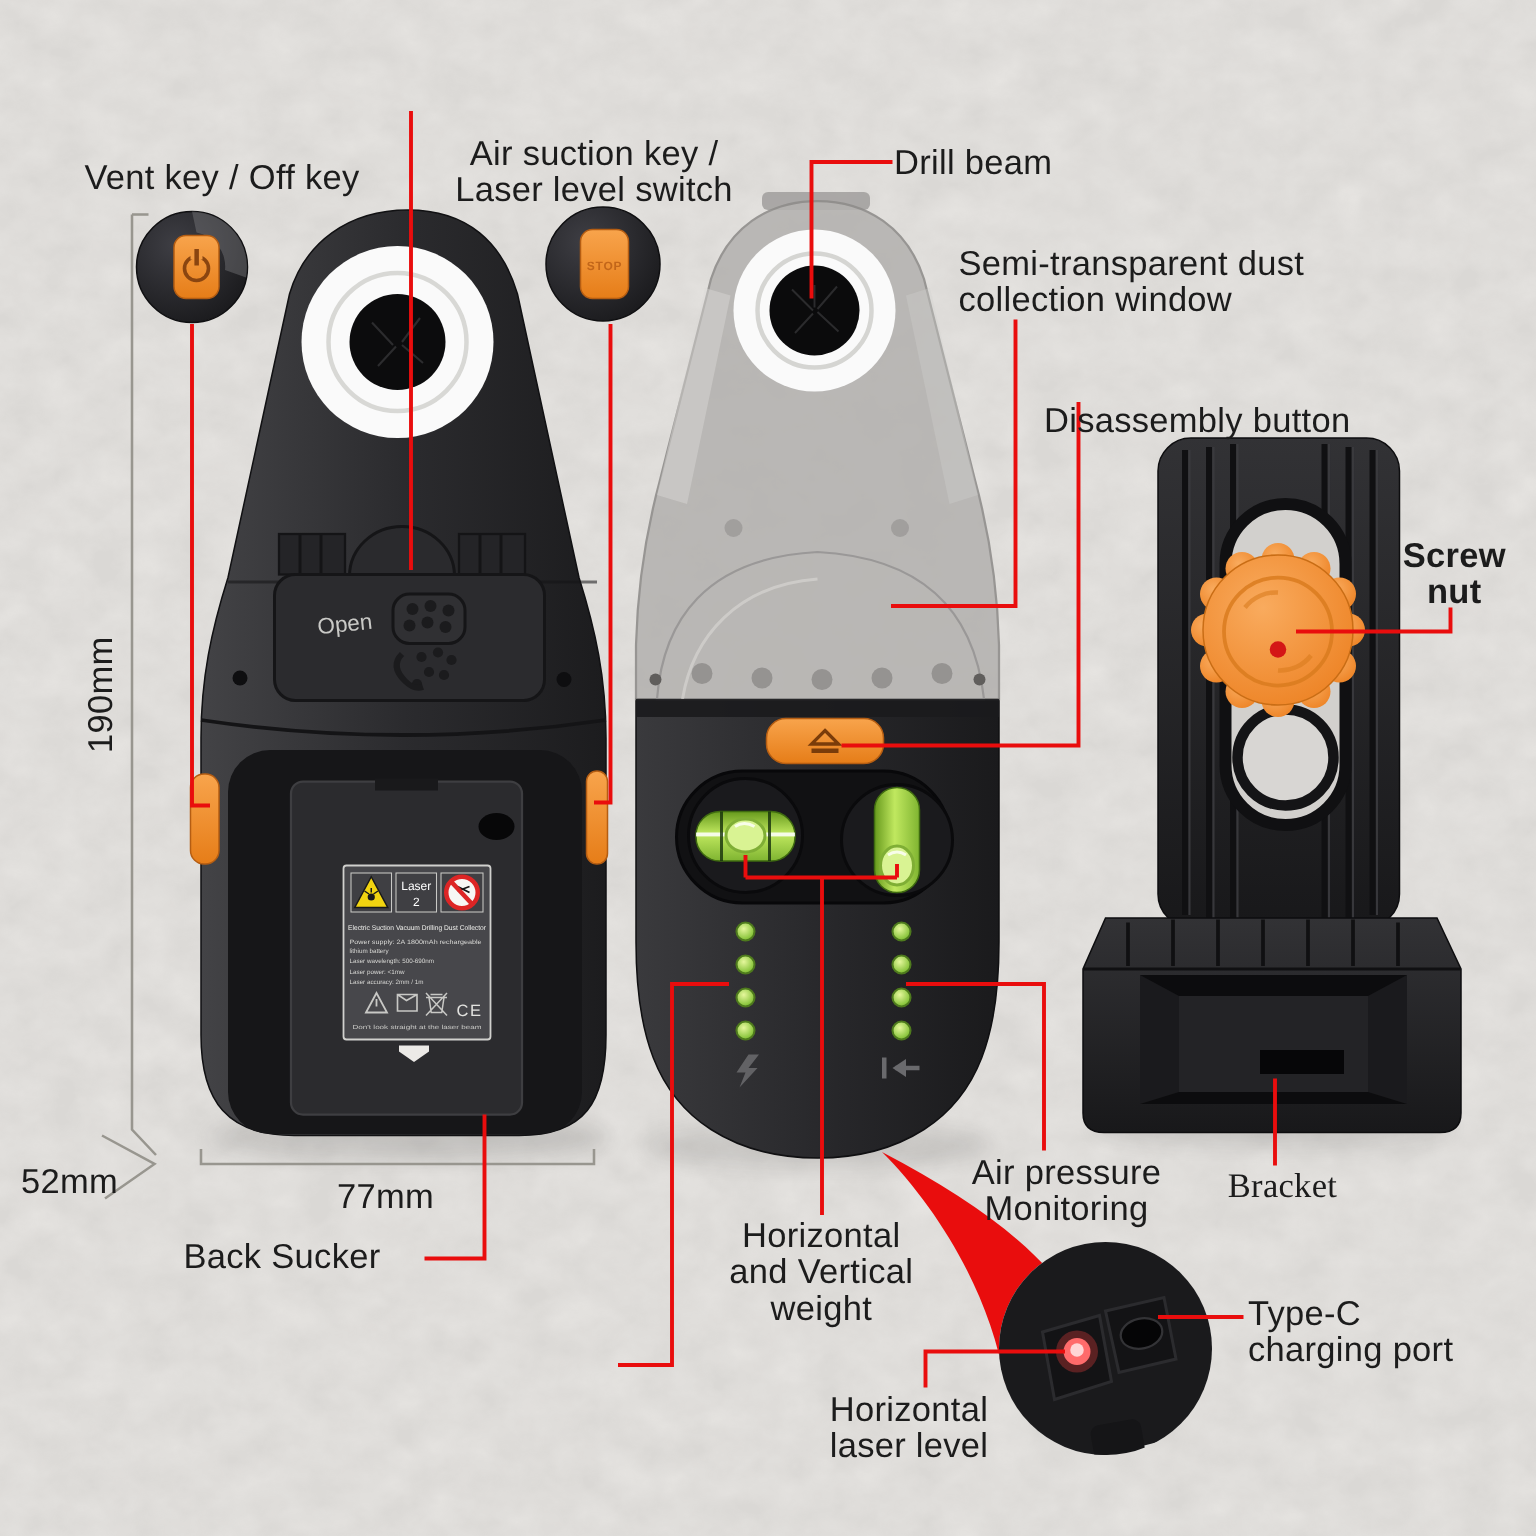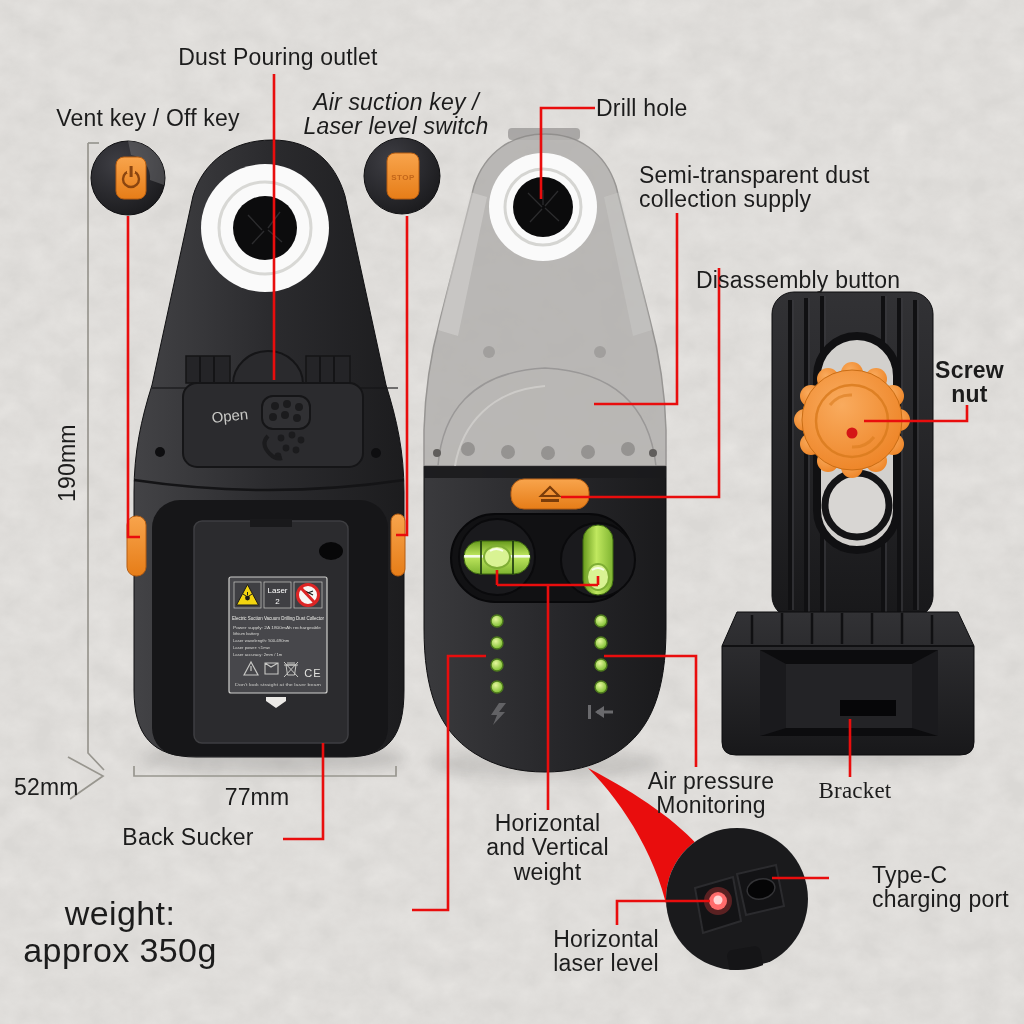--- a/index.html
+++ b/index.html
@@ -328,55 +328,50 @@
     <path d="M283,839 H323 V743"></path>
     <path d="M412,910 H448 V656 H486"></path>
     <path d="M497,570 V585 M598,576 V585 M497,585 H598 M548,585 V810"></path>
     <path d="M604,656 H696 V767"></path>
     <path d="M850,719 V777"></path>
     <path d="M710,901 H617 V925"></path>
     <path d="M772,878 H829"></path>
   </g>
 </svg>
 
-<div class="lbl ctr" style="left:163px;top:45px;width:230px;">Dust Pouring outlet</div>
 <div class="lbl ctr" style="left:48px;top:106px;width:200px;">Vent key / Off key</div>
-<div class="lbl ctr" style="left:296px;top:90px;width:200px;font-style:italic;">
+<div class="lbl ctr" style="left:296px;top:90px;width:200px;">
   <div>Air suction key /</div>
   <div>Laser level switch</div>
 </div>
-<div class="lbl" style="left:596px;top:96px;">Drill hole</div>
+<div class="lbl" style="left:596px;top:96px;">Drill beam</div>
 <div class="lbl" style="left:639px;top:163px;">
   <div>Semi-transparent dust</div>
-  <div>collection supply</div>
+  <div>collection window</div>
 </div>
 <div class="lbl" style="left:696px;top:244px;margin-top:24px;">Disassembly button</div>
 <div class="lbl ctr" style="left:917px;top:358px;width:105px;font-weight:bold;">
   <div>Screw</div>
   <div>nut</div>
 </div>
 <div class="lbl rot ctr" style="left:22px;top:451px;width:90px;">190mm</div>
 <div class="lbl" style="left:14px;top:775px;text-align:center;">52mm</div>
 <div class="lbl ctr" style="left:197px;top:785px;width:120px;">77mm</div>
 <div class="lbl rgt" style="left:95px;top:825px;width:186px;">Back Sucker</div>
-<div class="lbl big ctr" style="left:15px;top:895px;width:210px;">
-  <div>weight:</div>
-  <div>approx 350g</div>
-</div>
 <div class="lbl ctr" style="left:465px;top:811px;width:165px;">
   <div>Horizontal</div>
   <div>and Vertical</div>
   <div>weight</div>
 </div>
 <div class="lbl ctr" style="left:636px;top:769px;width:150px;">
   <div>Air pressure</div>
   <div>Monitoring</div>
 </div>
 <div class="lbl ctr" style="left:800px;top:779px;width:110px;font-family:Liberation Serif, serif;">Bracket</div>
-<div class="lbl" style="left:832px;top:863px;margin-left:40px;">
+<div class="lbl" style="left:832px;top:863px;">
   <div>Type-C</div>
   <div>charging port</div>
 </div>
 <div class="lbl ctr" style="left:531px;top:927px;width:150px;">
   <div>Horizontal</div>
   <div>laser level</div>
 </div>
 
 </div>
 

